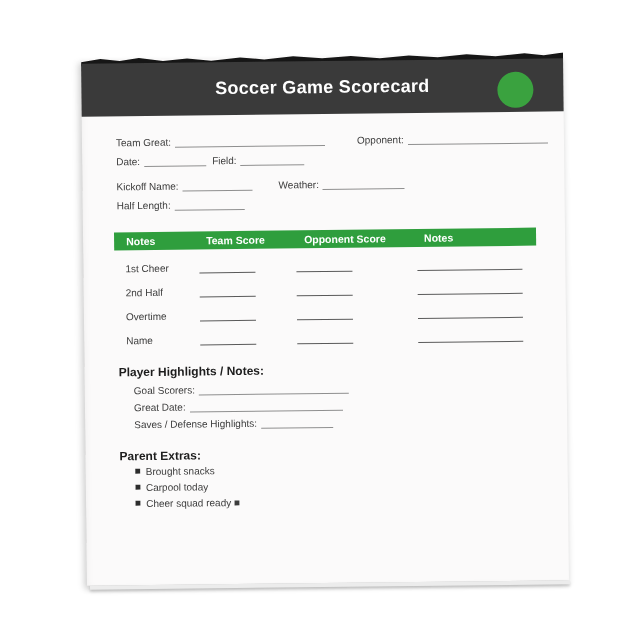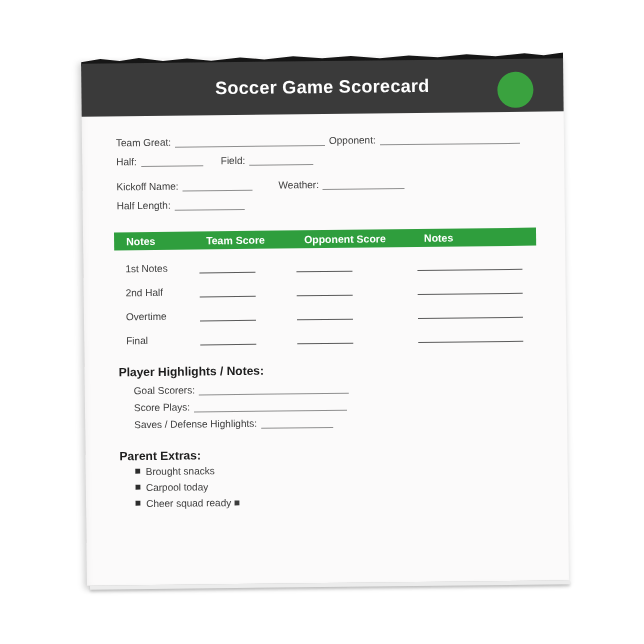--- a/index.html
+++ b/index.html
@@ -79,21 +79,21 @@
     height: 11px;
     margin-left: 4px;
   }
   .frow { display: flex; align-items: flex-end; height: 19px; }
   .form-area { margin: 13px 0 0 34px; }
   .gap6 { height: 6px; }
 
   .w150 { width: 150px; } .w140 { width: 140px; }
   .w62  { width: 62px; }  .w64  { width: 64px; }
   .w70  { width: 70px; }  .w82  { width: 82px; }
-  .ml16 { margin-left: 4px; } .ml18 { margin-left: 18px; } .ml26 { margin-left: 26px; }
+  .ml16 { margin-left: 32px; } .ml18 { margin-left: 6px; } .ml26 { margin-left: 26px; }
 
   
   .score-bar {
     margin: 21px 0 0 31px;
     width: 422px; height: 18px;
     background: #2f9e3d;
     display: flex;
     align-items: center;
     color: #ffffff;
     font-weight: bold;
@@ -161,21 +161,21 @@
     <div class="sheet-body">
 
       <div class="form-area">
         <div class="frow">
           <span class="lbl">Team Great:</span>
           <span class="blank w150"></span>
           <span class="lbl ml16">Opponent:</span>
           <span class="blank w140"></span>
         </div>
         <div class="frow">
-          <span class="lbl">Half:</span>
+          <span class="lbl">Date:</span>
           <span class="blank w62"></span>
           <span class="lbl ml18">Field:</span>
           <span class="blank w64"></span>
         </div>
         <div class="gap6"></div>
         <div class="frow">
           <span class="lbl">Kickoff Name:</span>
           <span class="blank w70"></span>
           <span class="lbl ml26">Weather:</span>
           <span class="blank w82"></span>
@@ -187,51 +187,51 @@
       </div>
 
       <div class="score-bar">
         <span class="c1">Notes</span>
         <span class="c2">Team Score</span>
         <span class="c3">Opponent Score</span>
         <span class="c4">Notes</span>
       </div>
 
       <div class="trow">
-        <span class="rlbl">1st Notes</span>
+        <span class="rlbl">1st Cheer</span>
         <span class="l1"></span>
         <span class="l2"></span>
         <span class="l3"></span>
       </div>
       <div class="trow">
         <span class="rlbl">2nd Half</span>
         <span class="l1"></span>
         <span class="l2"></span>
         <span class="l3"></span>
       </div>
       <div class="trow">
         <span class="rlbl">Overtime</span>
         <span class="l1"></span>
         <span class="l2"></span>
         <span class="l3"></span>
       </div>
       <div class="trow">
-        <span class="rlbl">Final</span>
+        <span class="rlbl">Name</span>
         <span class="l1"></span>
         <span class="l2"></span>
         <span class="l3"></span>
       </div>
 
       <div class="section-h">Player Highlights / Notes:</div>
       <div class="sub-item">
         <span class="lbl">Goal Scorers:</span>
         <span class="blank" style="width:150px"></span>
       </div>
       <div class="sub-item">
-        <span class="lbl">Score Plays:</span>
+        <span class="lbl">Great Date:</span>
         <span class="blank" style="width:153px"></span>
       </div>
       <div class="sub-item">
         <span class="lbl">Saves / Defense Highlights:</span>
         <span class="blank" style="width:72px"></span>
       </div>
 
       <div class="section-h">Parent Extras:</div>
       <div class="check-item">
         <span class="sq">■</span>

